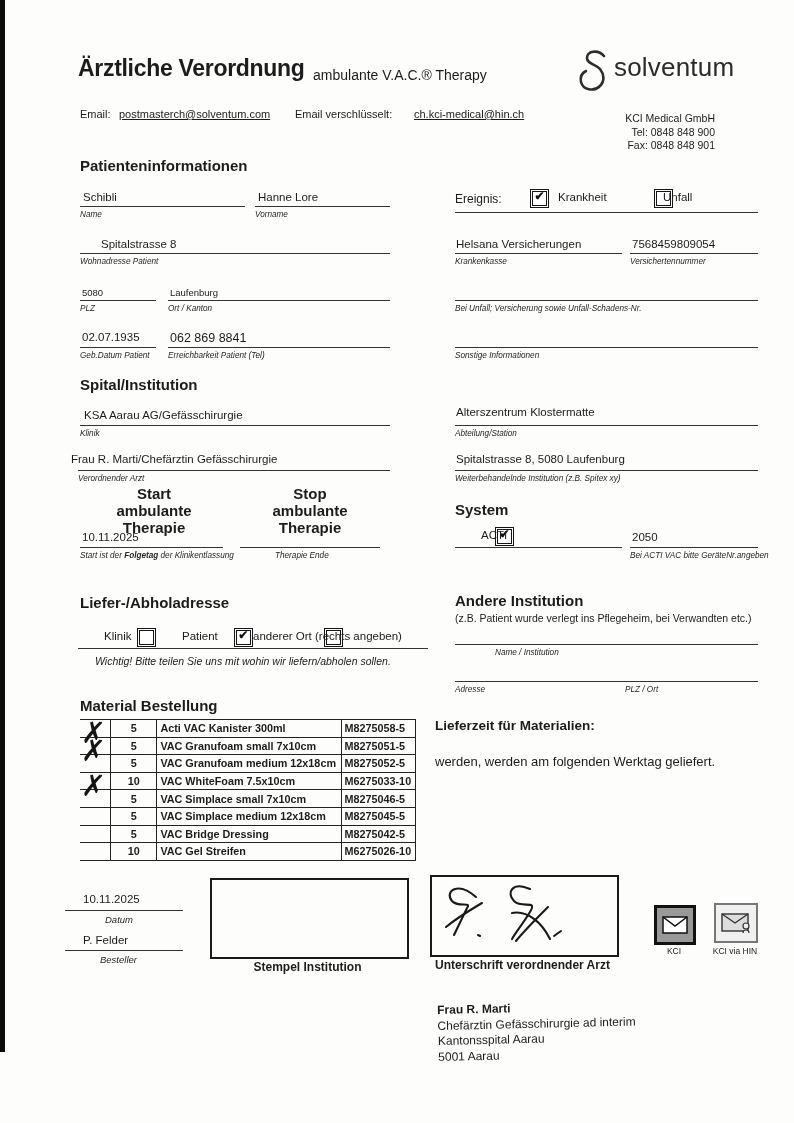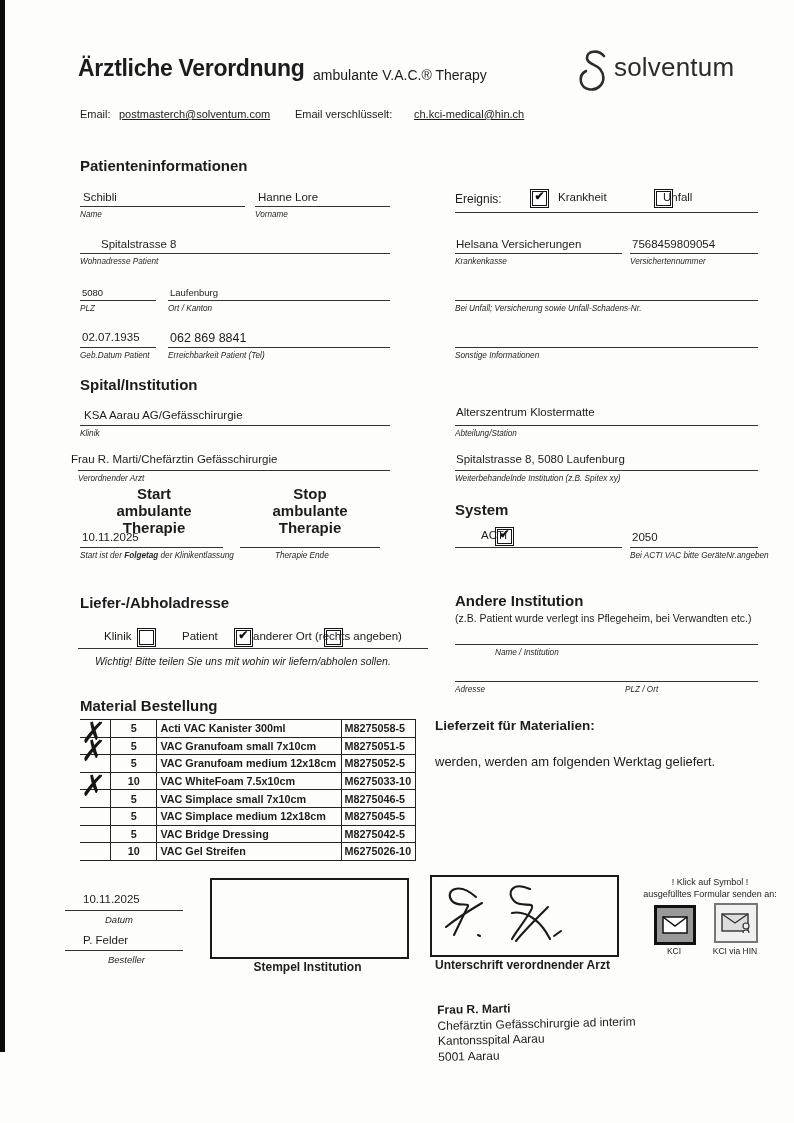--- a/index.html
+++ b/index.html
@@ -59,20 +59,25 @@
       <path d="M28 9 C22 2 11 4 11 11 C11 17 20 17 24 22 C28 27 29 34 24 39 C18 45 7 43 5 35 C4 30 6 26 10 24" fill="none" stroke="#2d2d2d" stroke-width="2.6" stroke-linecap="round"></path>
     </svg>
   </div>
   <div class="abs" style="left:614px;top:52px;font-size:26px;color:#2b2b2b;letter-spacing:0.2px;">solventum</div>
 
   <div class="abs plain" style="left:80px;top:108px;">Email:</div>
   <div class="abs link" style="left:119px;top:108px;">postmasterch@solventum.com</div>
   <div class="abs plain" style="left:295px;top:108px;">Email verschlüsselt:</div>
   <div class="abs link" style="left:414px;top:108px;">ch.kci-medical@hin.ch</div>
 
+  <div class="abs comp" style="left:560px;top:112px;width:155px;">
+    <div>KCI Medical GmbH</div>
+    <div>Tel: 0848 848 900</div>
+    <div>Fax: 0848 848 901</div>
+  </div>
 
   
   <div class="abs sec-h" style="left:80px;top:157px;">Patienteninformationen</div>
 
   <div class="abs val" style="left:83px;top:191px;">Schibli</div>
   <div class="abs rule" style="left:80px;top:206px;width:165px;"></div>
   <div class="abs lbl" style="left:80px;top:210px;">Name</div>
 
   <div class="abs val" style="left:258px;top:191px;">Hanne Lore</div>
   <div class="abs rule" style="left:255px;top:206px;width:135px;"></div>
@@ -257,44 +262,40 @@
     <span>werden, werden am folgenden Werktag geliefert.</span><br>
   </div>
 
   
   <div class="abs val" style="left:83px;top:893px;">10.11.2025</div>
   <div class="abs rule" style="left:65px;top:910px;width:118px;"></div>
   <div class="abs lbl" style="left:105px;top:914px;font-size:9.5px;">Datum</div>
 
   <div class="abs val" style="left:83px;top:934px;">P. Felder</div>
   <div class="abs rule" style="left:65px;top:950px;width:118px;"></div>
-  <div class="abs lbl" style="left:100px;top:954px;font-size:9.5px;margin-left:8px;">Besteller</div>
+  <div class="abs lbl" style="left:100px;top:954px;font-size:9.5px;">Besteller</div>
 
   <div class="box" style="left:210px;top:878px;width:195px;height:77px;"></div>
   <div class="abs box-lbl" style="left:210px;top:960px;width:195px;">Stempel Institution</div>
 
   <div class="box" style="left:430px;top:875px;width:185px;height:78px;">
     <svg width="180" height="72" viewBox="0 0 180 72" style="position:absolute;left:2px;top:2px;">
       <g fill="none" stroke="#1a1a1a" stroke-width="2.1" stroke-linecap="round">
         <path d="M42 18 C24 2 10 12 18 22 C24 29 38 22 33 29 L20 56"></path>
         <path d="M12 48 C24 38 38 30 48 24"></path>
         <path d="M44 56 l2 1"></path>
         <path d="M96 10 C78 2 72 14 80 22 C88 30 104 20 96 33 C88 46 82 53 78 60"></path>
         <path d="M78 34 C94 31 108 44 116 60"></path>
         <path d="M114 28 C102 40 90 52 82 62"></path>
         <path d="M120 57 l7 -5"></path>
       </g>
     </svg>
   </div>
   <div class="abs box-lbl" style="left:430px;top:958px;width:185px;">Unterschrift verordnender Arzt</div>
 
-  <div class="abs mini" style="left:630px;top:876px;width:160px;">
-    <div>! Klick auf Symbol !</div>
-    <div>ausgefülltes Formular senden an:</div>
-  </div>
 
   <div class="abs" style="left:654px;top:905px;width:36px;height:34px;border:3px solid #111;background:#999;display:flex;align-items:center;justify-content:center;">
     <svg width="26" height="18" viewBox="0 0 26 18">
       <rect x="1" y="1" width="24" height="16" fill="#fff" stroke="#111" stroke-width="1.5"></rect>
       <path d="M1 1 L13 10 L25 1" fill="none" stroke="#111" stroke-width="1.5"></path>
     </svg>
   </div>
   <div class="abs icon-lbl" style="left:654px;top:946px;width:40px;">KCI</div>
 
   <div class="abs" style="left:714px;top:903px;width:40px;height:36px;border:2px solid #777;background:#f0f0f0;display:flex;align-items:center;justify-content:center;">

